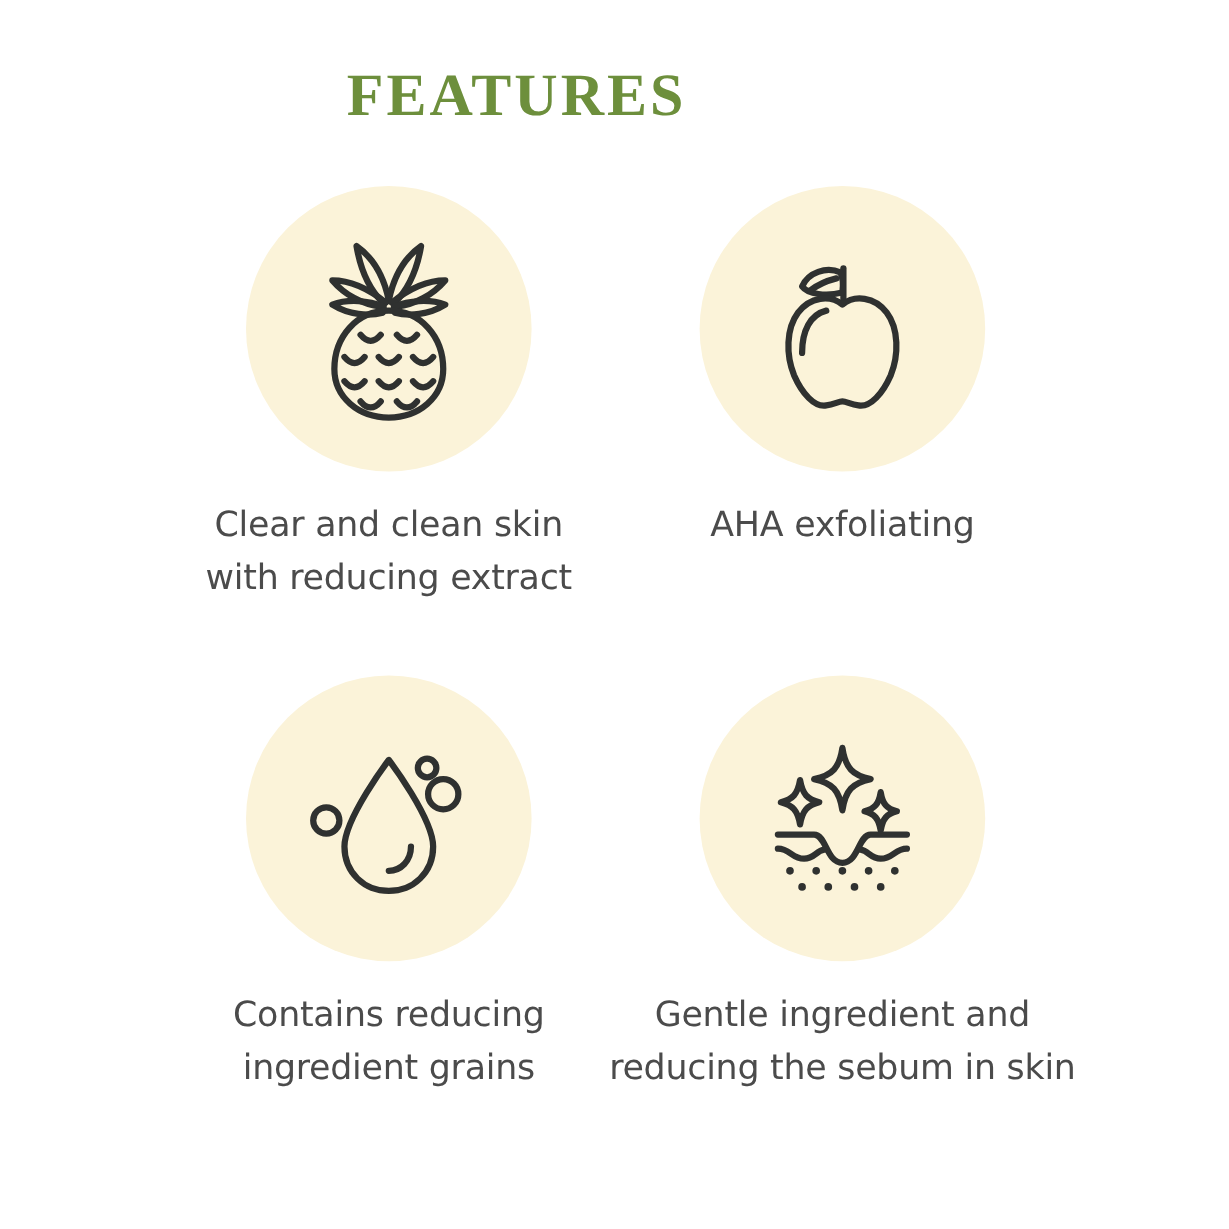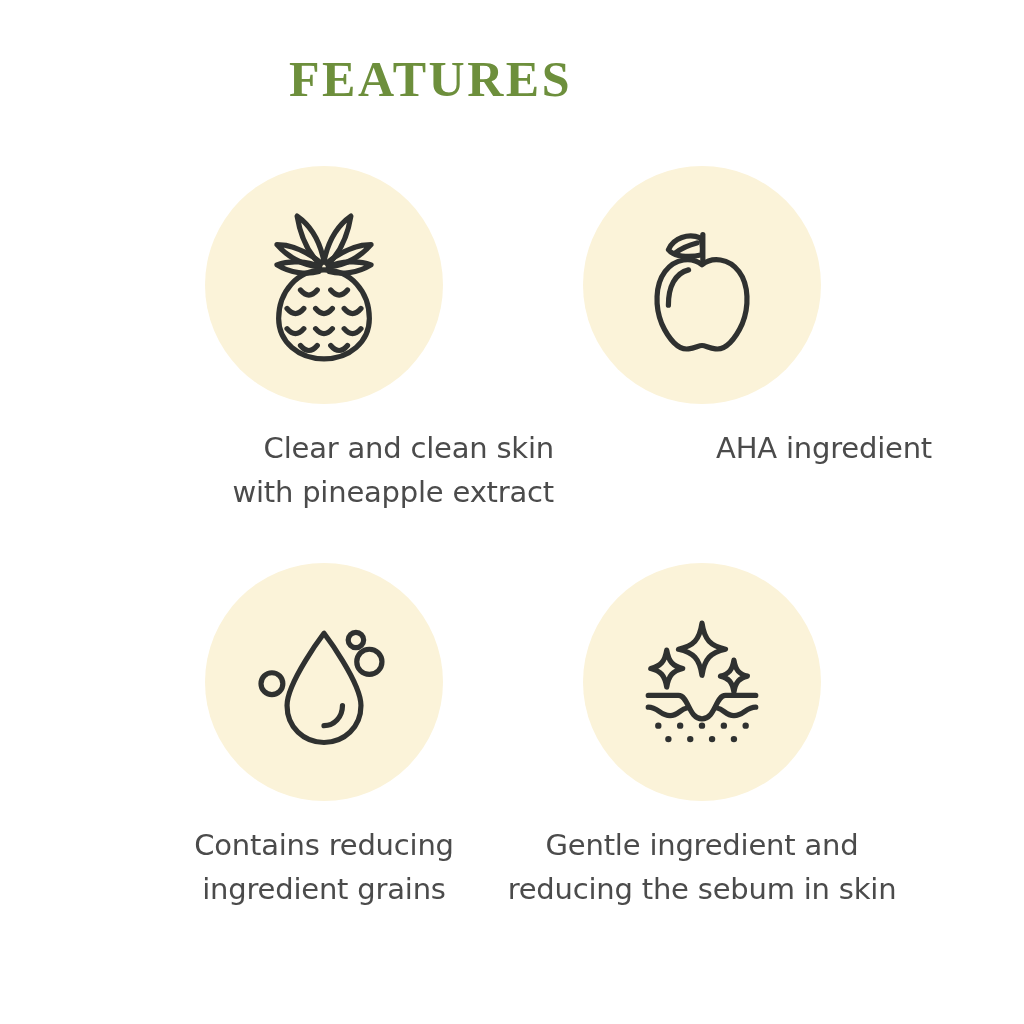--- a/index.html
+++ b/index.html
@@ -44,21 +44,21 @@
     width: 1024px;
     height: 830px;
   }
   .feature {
     position: absolute;
     width: 460px;
     text-align: center;
   }
   .feature.c0 { left: 94px; }
   .feature.c1 { left: 472px; }
-  .feature.r0 { top: 16px; text-align: right; }
+  .feature.r0 { top: 5px; }
   .feature.r1 { top: 413px; }
 
   .icon-circle {
     width: 238px;
     height: 238px;
     margin: 0 auto;
     border-radius: 50%;
     background: #fbf3d9;
     display: flex;
     align-items: center;
@@ -114,42 +114,42 @@
             <path d="M45 76 q5 6 10 0"></path>
             <path d="M62 76 q5 6 10 0"></path>
 
             <path d="M36 86 q5 6 10 0"></path>
             <path d="M54 86 q5 6 10 0"></path>
           </g>
         </svg>
       </div>
       <div class="caption">
         <span class="line">Clear and clean skin</span>
-        <span class="line">with pineapple extract</span>
+        <span class="line">with reducing extract</span>
       </div>
     </div>
 
     <div class="feature r0 c1">
       <div class="icon-circle">
         <svg viewBox="0 0 100 100">
           <g fill="none" stroke="#2f3130" stroke-width="3.1" stroke-linecap="round" stroke-linejoin="round">
 
             <path d="M50.5 20 L50.5 37"></path>
 
             <path d="M50 32 C42 34 33 33 30 29 C33 22 42 19 49 22 C50 24 50.5 28 50 32 Z"></path>
             <path d="M34 31 C38 28 43 26 47 25"></path>
 
             <path d="M50 38 C44 33 34 34 28 42 C22 50 22 63 26 73 C30 82 36 89 42 88 C46 87.5 48 86 50 86 C52 86 54 87.5 58 88 C64 89 70 82 74 73 C78 63 78 50 72 42 C66 34 56 33 50 38 Z"></path>
 
             <path d="M42 41 C34 43 30 51 30 62"></path>
           </g>
         </svg>
       </div>
       <div class="caption">
-        <span class="line">AHA ingredient</span>
+        <span class="line">AHA exfoliating</span>
       </div>
     </div>
 
     <div class="feature r1 c0">
       <div class="icon-circle">
         <svg viewBox="0 0 100 100">
           <g fill="none" stroke="#2f3130" stroke-width="3.1" stroke-linecap="round" stroke-linejoin="round">
 
             <path d="M50 21 C50 21 28 50 28 64 C28 77 38 86 50 86 C62 86 72 77 72 64 C72 50 50 21 50 21 Z"></path>
 

